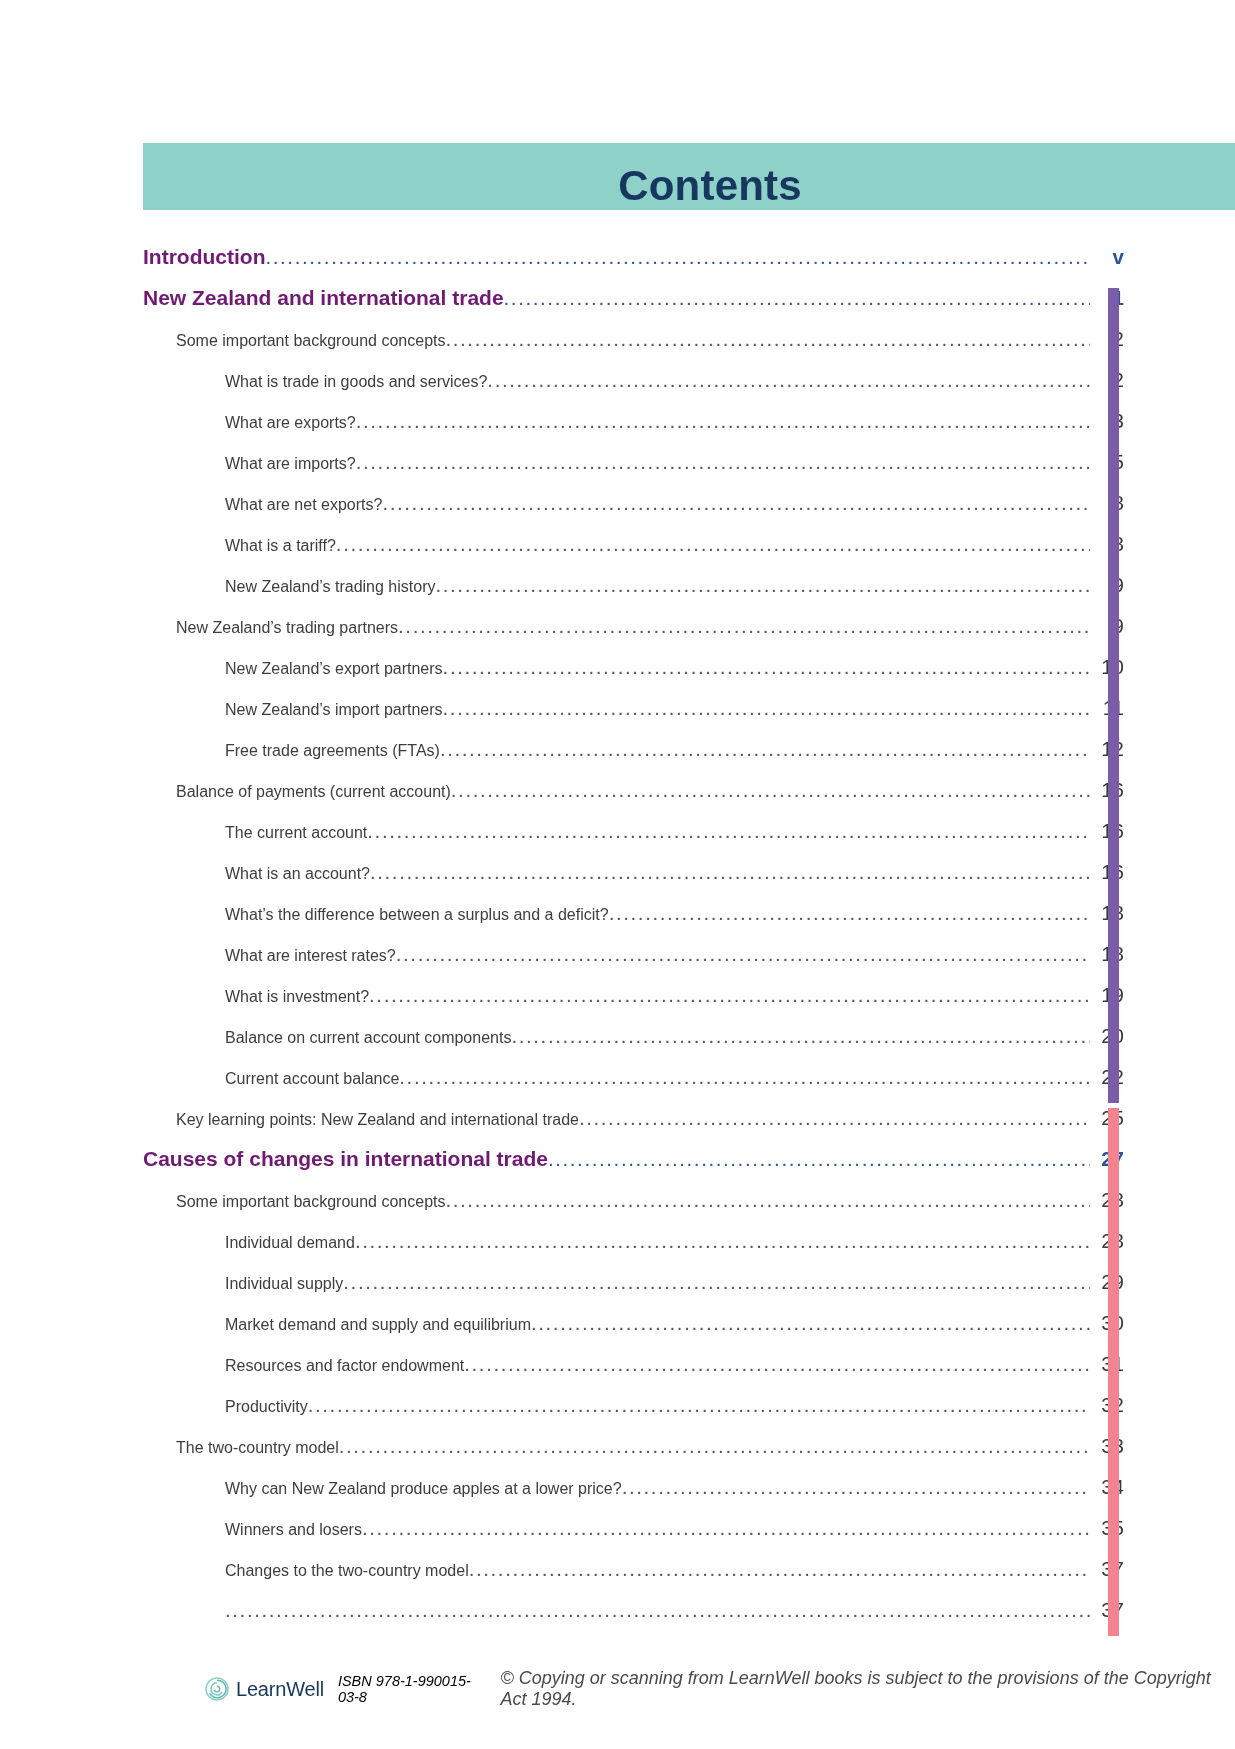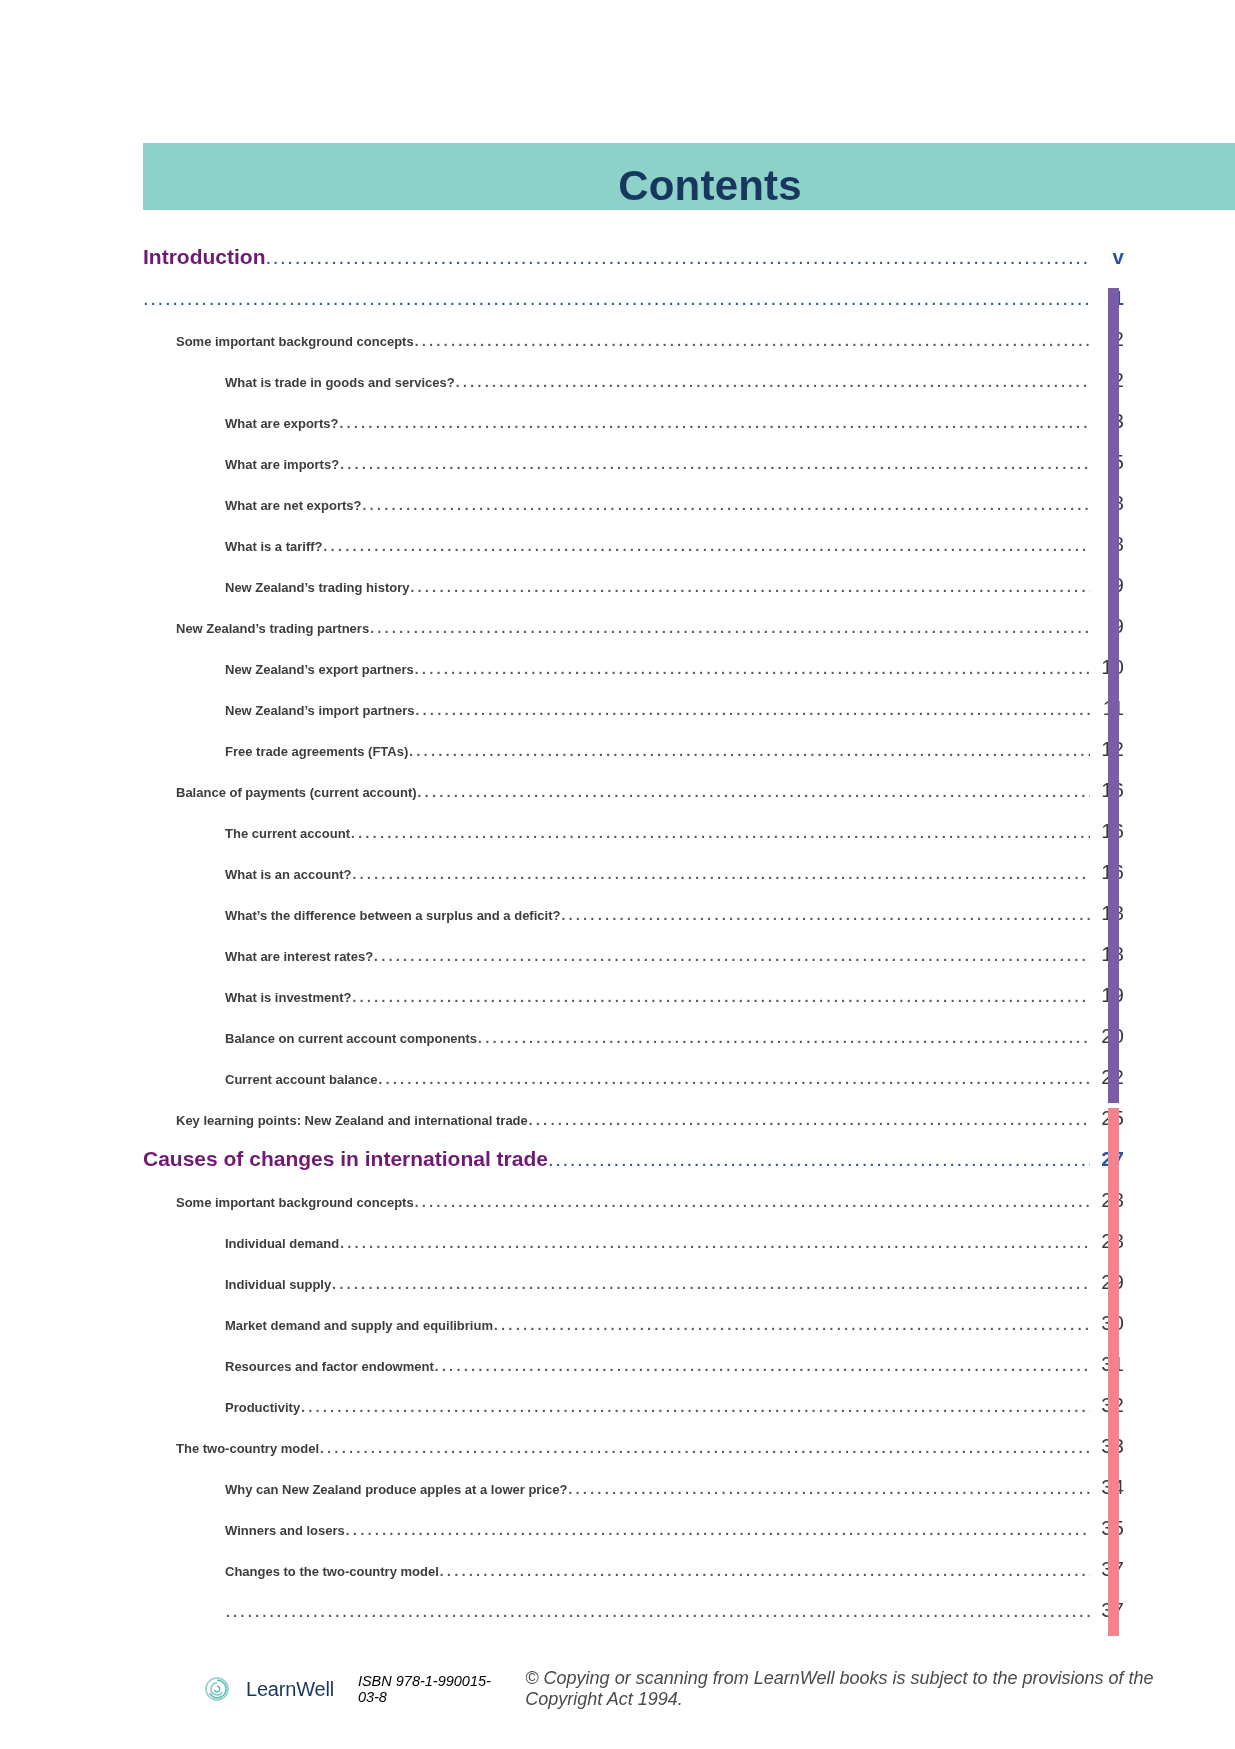--- a/index.html
+++ b/index.html
@@ -51,24 +51,23 @@
 
   .toc-row {
     display: flex;
     align-items: baseline;
     height: 41px;
     position: relative;
   }
 
   .toc-label {
     white-space: nowrap;
-    font-size: 13px;
+    font-size: 16px;
     color: #3a3a3a;
     font-family: "Liberation Sans", sans-serif;
-    font-weight: bold;
   }
 
   .toc-leader {
     flex: 1 1 auto;
     overflow: hidden;
     white-space: nowrap;
     margin: 0 0px;
     font-size: 20.5px;
     color: #555;
     letter-spacing: 1.6px;
@@ -112,21 +111,21 @@
   .side-bar.purple { background: #7a5ca8; }
   .side-bar.salmon { background: #f4838f; }
 
   
   .footer {
     position: absolute;
     left: 205px;
     top: 1668px;
     display: flex;
     align-items: center;
-    gap: 10px;
+    gap: 0px;
   }
   .footer-logo-mark {
     width: 24px;
     height: 24px;
     margin-right: 7px;
     flex: 0 0 auto;
   }
   .footer-brand {
     font-size: 20px;
     color: #17375e;
@@ -157,20 +156,21 @@
     <div class="header-title">Contents</div>
   </div>
 
   <div class="toc" id="toc-list">
       <div class="toc-row lvl-0">
         <span class="toc-label">Introduction</span>
         <span class="toc-leader"></span>
         <span class="num-col">v</span>
       </div>
       <div class="toc-row lvl-0">
+        <span class="toc-label">New Zealand and international trade</span>
         <span class="toc-leader"></span>
         <span class="num-col">1</span>
       </div>
       <div class="toc-row lvl-1">
         <span class="toc-label">Some important background concepts</span>
         <span class="toc-leader"></span>
         <span class="num-col">2</span>
       </div>
       <div class="toc-row lvl-2">
         <span class="toc-label">What is trade in goods and services?</span>

